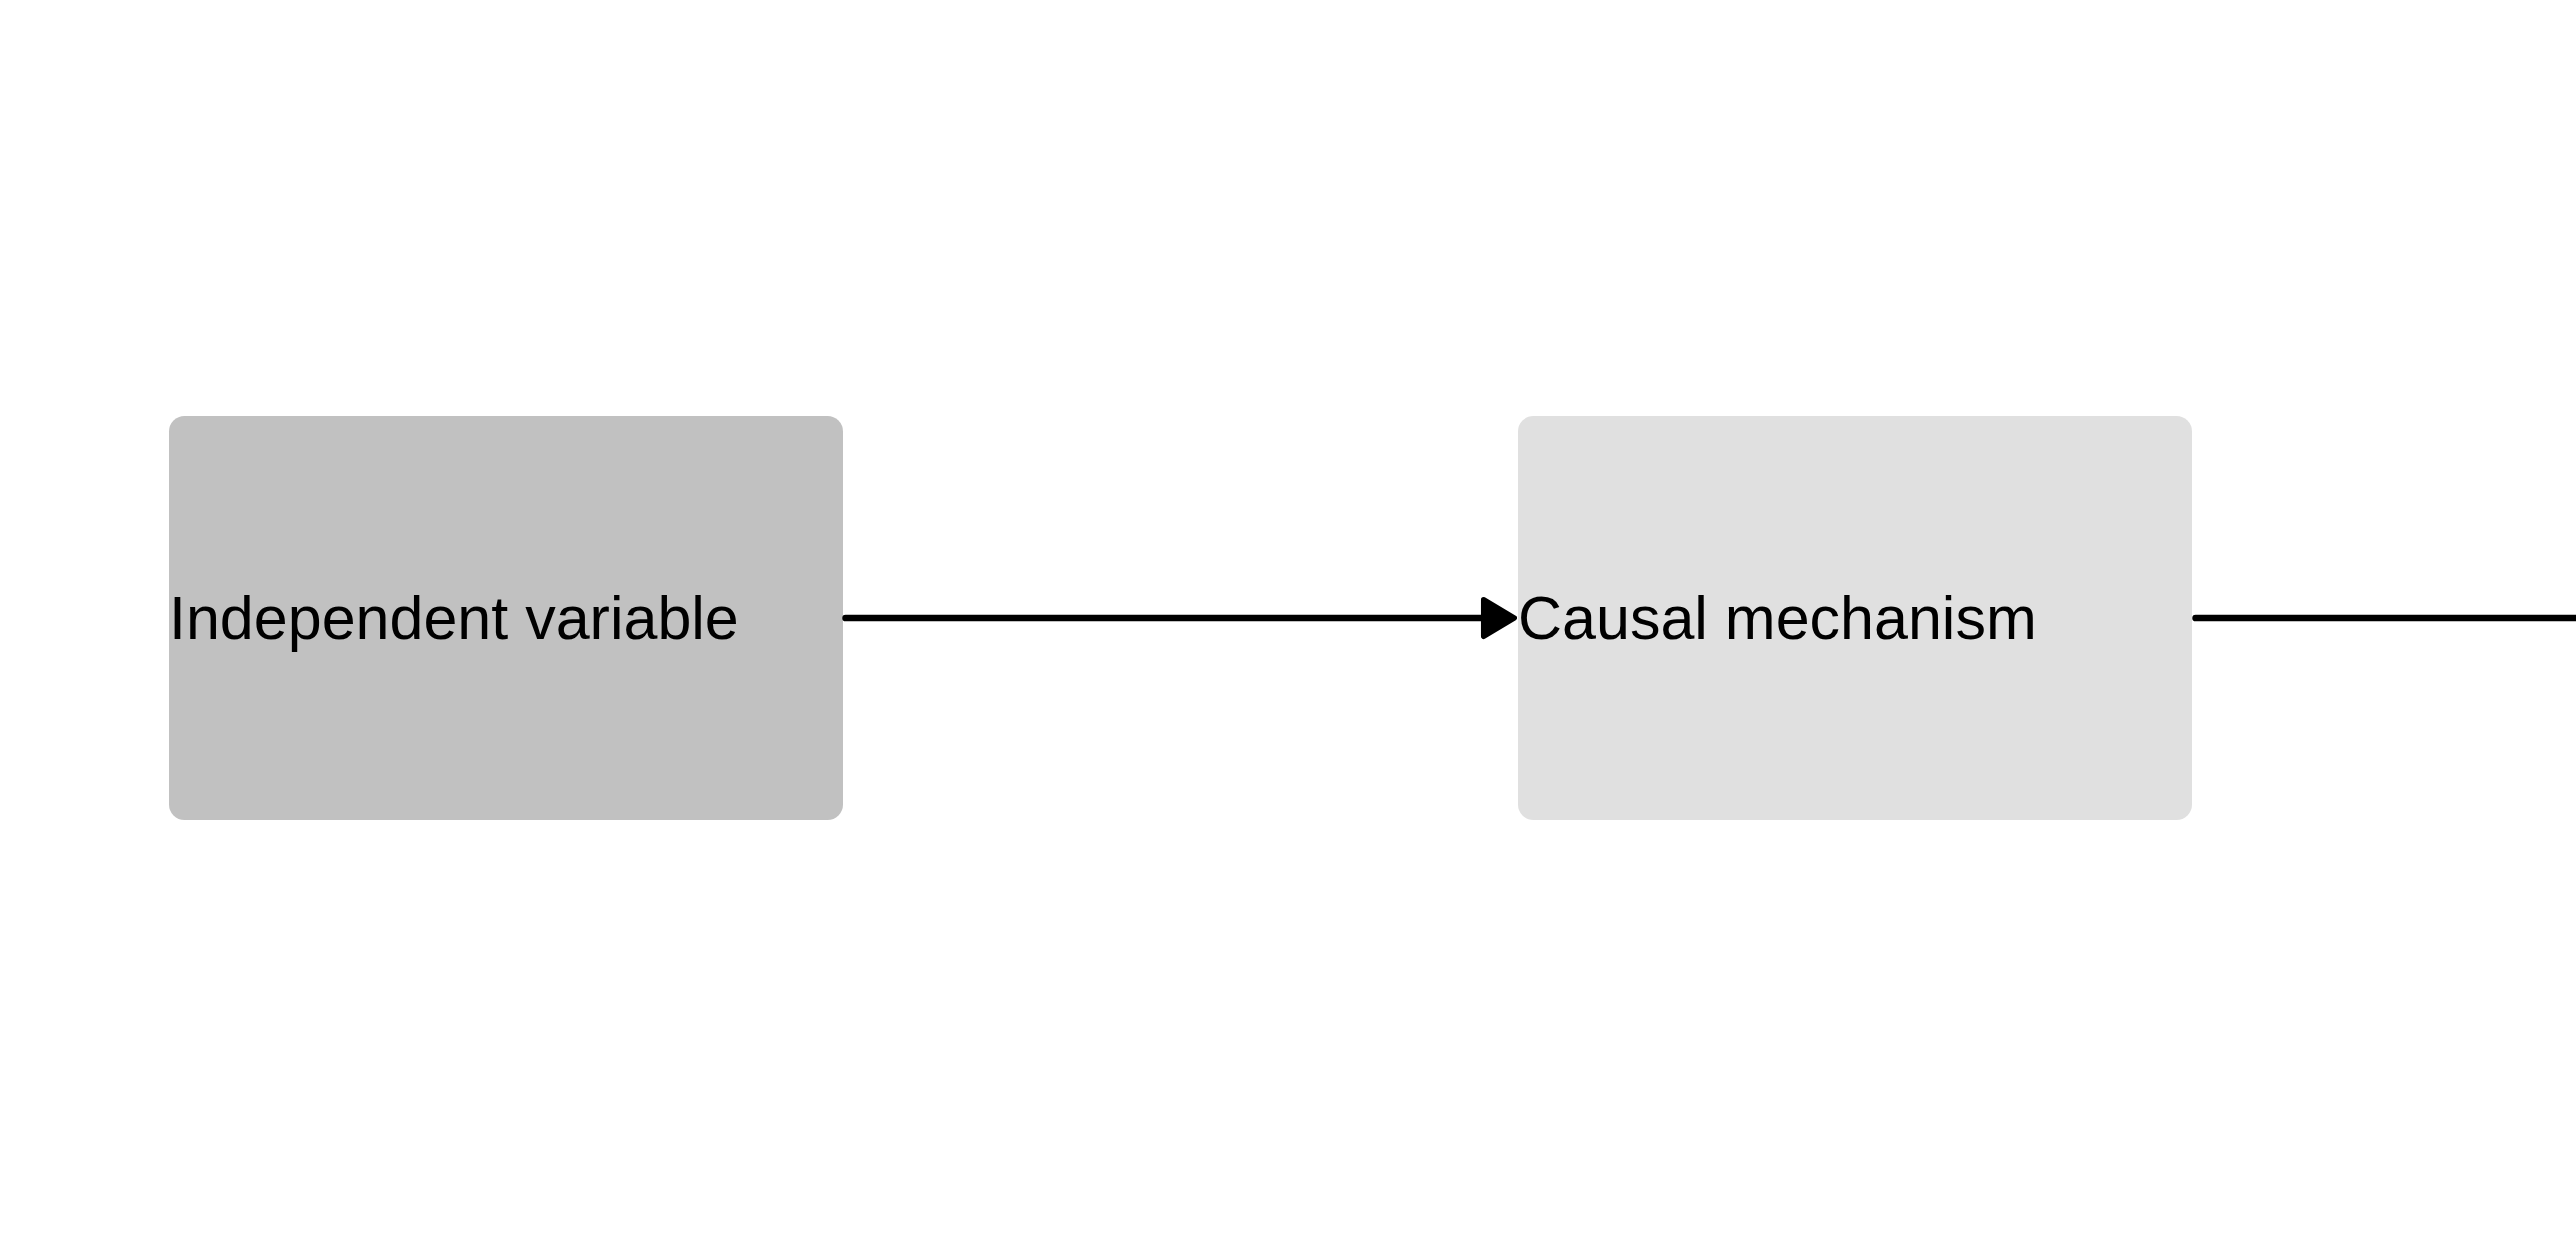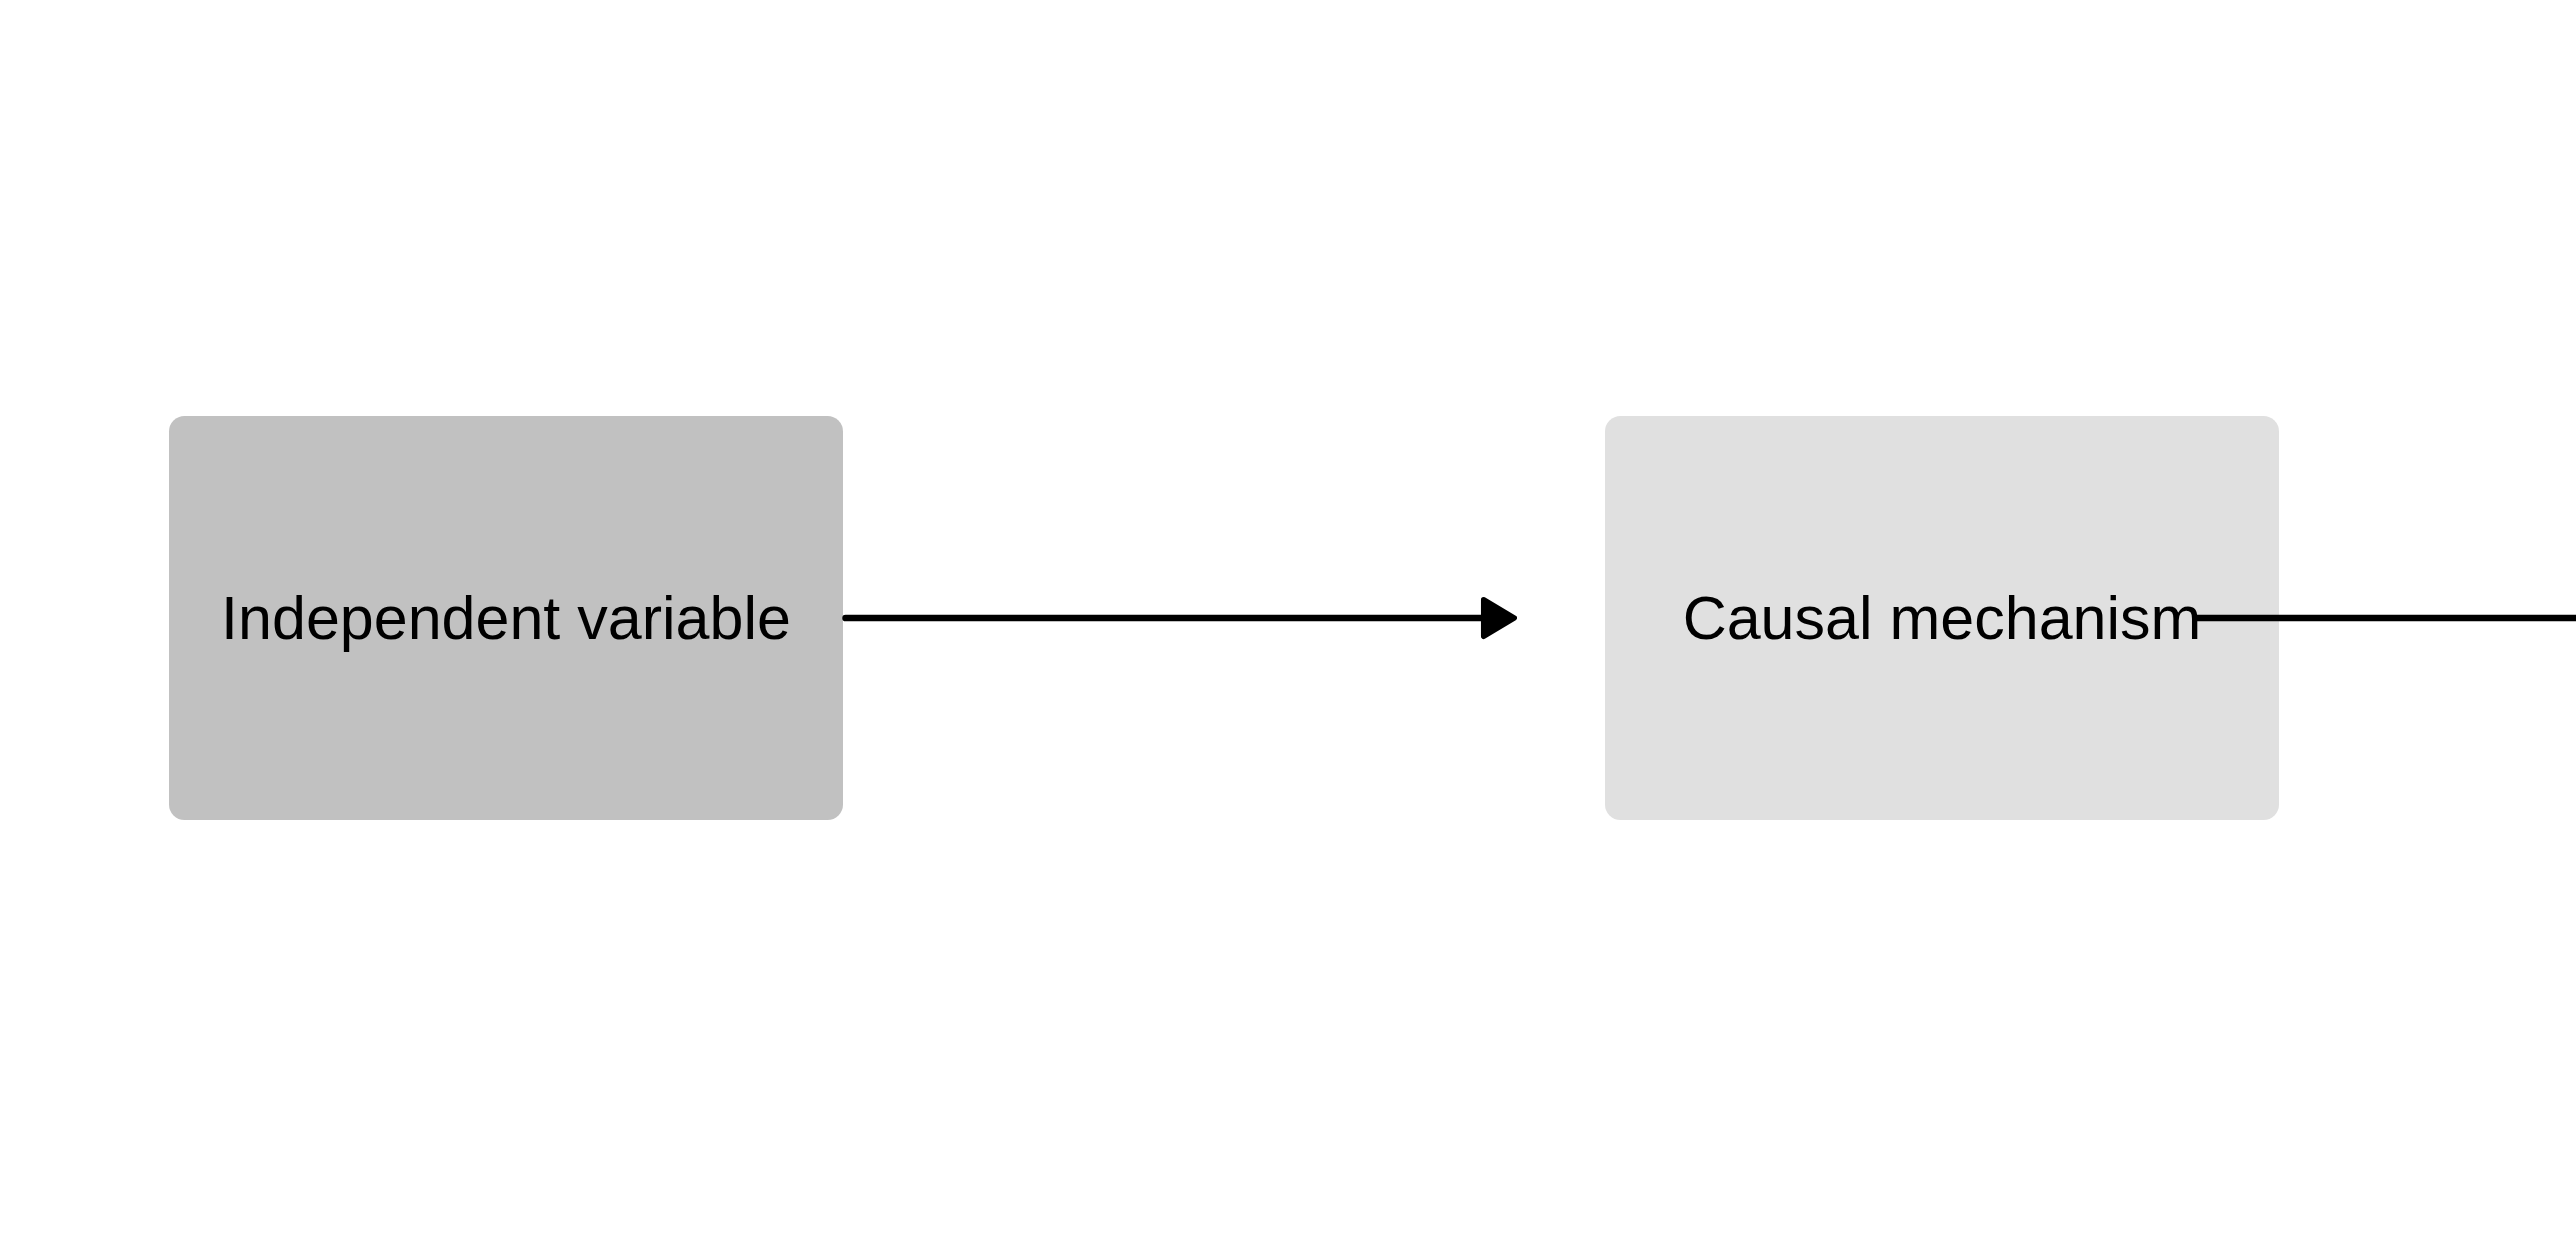--- a/index.html
+++ b/index.html
@@ -18,33 +18,32 @@
     font-family: "Liberation Sans", sans-serif;
   }
   .node {
     position: absolute;
     top: 416px;
     height: 404px;
     width: 674px;
     border-radius: 15.5px;
     display: flex;
     align-items: center;
-    justify-content: center;
     text-align: center;
   }
   .node .label {
     font-size: 61px;
     line-height: 1.15;
     color: #000000;
     white-space: nowrap;
   }
   .node-dark  { background: #c1c1c1; }
   .node-light { background: #e0e0e0; }
   #node-independent { left: 169px;  }
-  #node-mechanism   { left: 1605px; }
+  #node-mechanism   { left: 1518px; }
   .arrow {
     position: absolute;
     top: 592px;
     height: 52px;
   }
   #arrow-1 { left: 842px; width: 675px; }
   #arrow-2 { left: 2192px; width: 674px; }
 </style>
 </head>
 <body>

